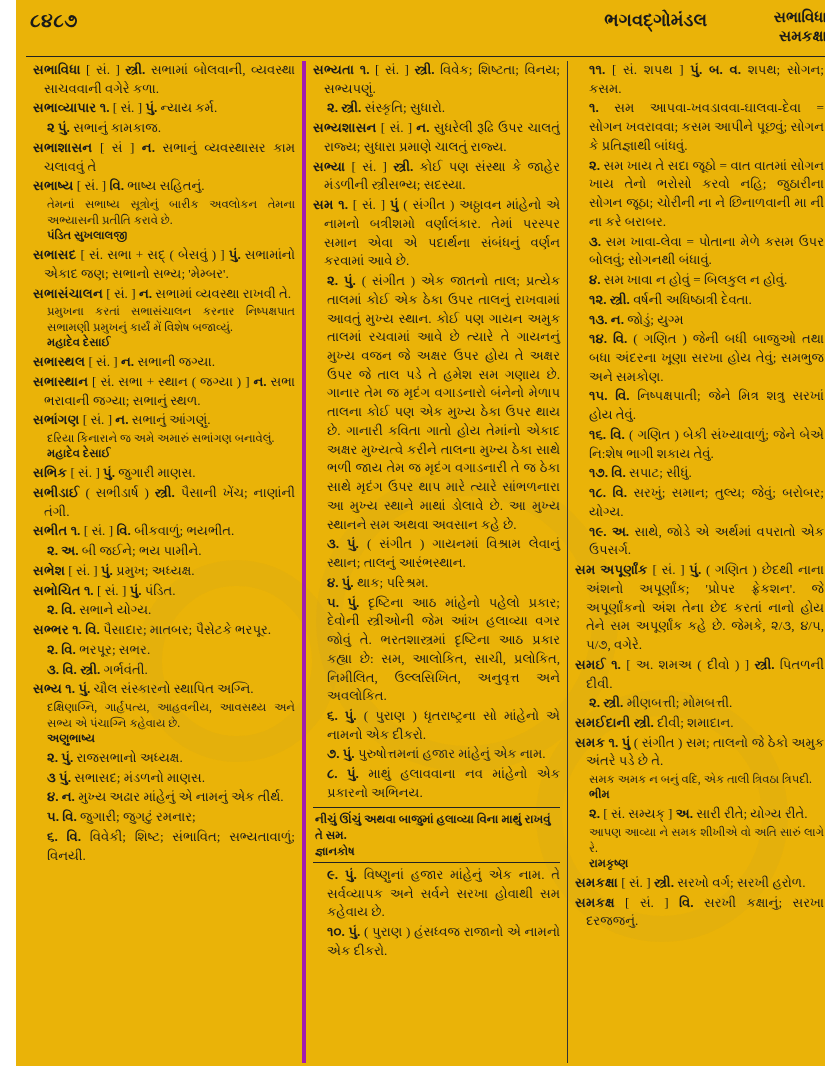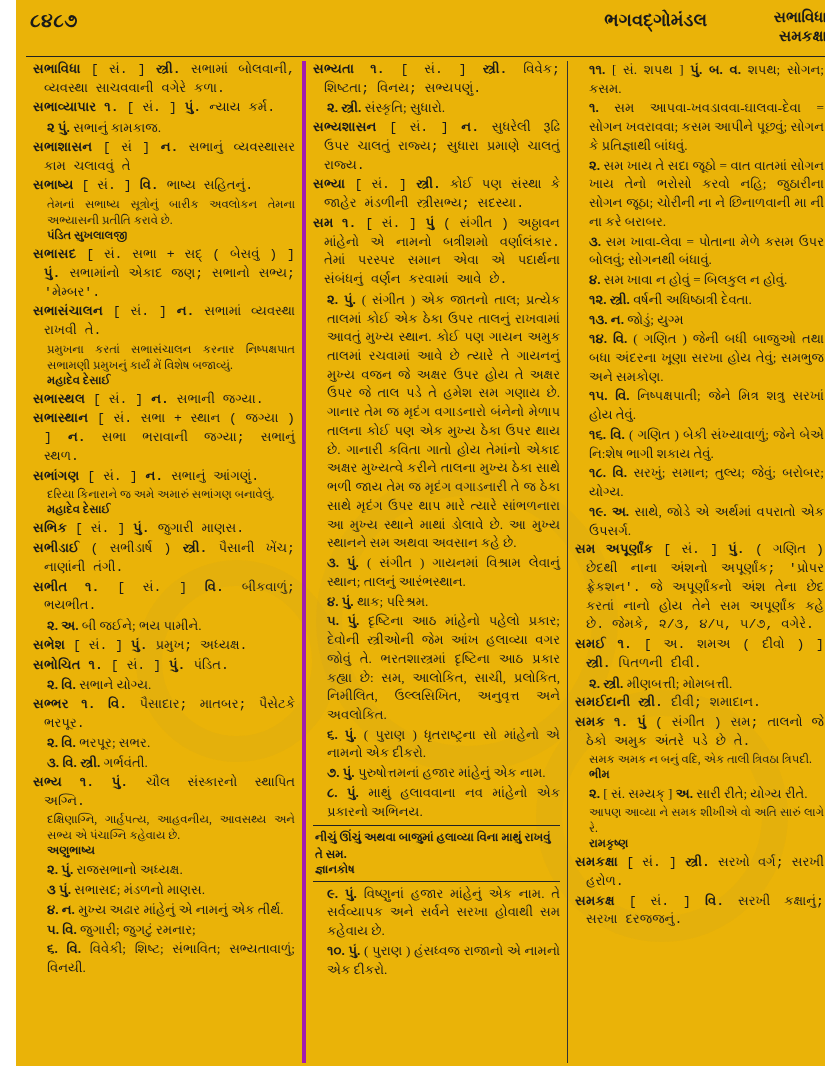--- a/index.html
+++ b/index.html
@@ -80,21 +80,20 @@
 
   
   .entry {
     margin: 0 0 1px 0;
     font-size: 13.2px;
     line-height: 1.42;
     text-align: justify;
     text-indent: 0;
     padding-left: 11px;
     text-indent: -11px;
-    font-family: Liberation Mono, monospace;
   }
   .sense {
     margin: 0 0 1px 0;
     font-size: 13.2px;
     line-height: 1.42;
     text-align: justify;
     padding-left: 14px;
     text-indent: 0;
   }
   .hw {
@@ -215,20 +214,21 @@
         <p class="sense"><span class="bold">૧૧.</span> <span class="etym">[ સં. શપથ ]</span> <span class="bold">પું. બ. વ.</span> <span>શપથ; સોગન; કસમ.</span></p>
         <p class="sense"><span class="bold">૧.</span> <span>સમ આપવા-ખવડાવવા-ઘાલવા-દેવા = સોગન ખવરાવવા; કસમ આપીને પૂછવું; સોગન કે પ્રતિજ્ઞાથી બાંધવું.</span></p>
         <p class="sense"><span class="bold">૨.</span> <span>સમ ખાય તે સદા જૂઠો = વાત વાતમાં સોગન ખાય તેનો ભરોસો કરવો નહિ; જુઠારીના સોગન જૂઠા; ચોરીની ના ને છિનાળવાની મા ની ના કરે બરાબર.</span></p>
         <p class="sense"><span class="bold">૩.</span> <span>સમ ખાવા-લેવા = પોતાના મેળે કસમ ઉપર બોલવું; સોગનથી બંધાવું.</span></p>
         <p class="sense"><span class="bold">૪.</span> <span>સમ ખાવા ન હોવું = બિલકુલ ન હોવું.</span></p>
         <p class="sense"><span class="bold">૧૨.</span> <span class="bold">સ્ત્રી.</span> <span>વર્ષની અધિષ્ઠાત્રી દેવતા.</span></p>
         <p class="sense"><span class="bold">૧૩.</span> <span class="bold">ન.</span> <span>જોડું; યુગ્મ</span></p>
         <p class="sense"><span class="bold">૧૪.</span> <span class="bold">વિ.</span> <span>( ગણિત ) જેની બધી બાજુઓ તથા બધા અંદરના ખૂણા સરખા હોય તેવું; સમભુજ અને સમકોણ.</span></p>
         <p class="sense"><span class="bold">૧૫.</span> <span class="bold">વિ.</span> <span>નિષ્પક્ષપાતી; જેને મિત્ર શત્રુ સરખાં હોય તેવું.</span></p>
         <p class="sense"><span class="bold">૧૬.</span> <span class="bold">વિ.</span> <span>( ગણિત ) બેકી સંખ્યાવાળું; જેને બેએ નિ:શેષ ભાગી શકાય તેવું.</span></p>
+        <p class="sense"><span class="bold">૧૭.</span> <span class="bold">વિ.</span> <span>સપાટ; સીધું.</span></p>
         <p class="sense"><span class="bold">૧૮.</span> <span class="bold">વિ.</span> <span>સરખું; સમાન; તુલ્ય; જેવું; બરોબર; યોગ્ય.</span></p>
         <p class="sense"><span class="bold">૧૯.</span> <span class="bold">અ.</span> <span>સાથે, જોડે એ અર્થમાં વપરાતો એક ઉપસર્ગ.</span></p>
         <p class="entry"><span class="hw">સમ અપૂર્ણાંક</span> <span class="etym">[ સં. ]</span> <span class="bold">પું.</span> <span>( ગણિત ) છેદથી નાના અંશનો અપૂર્ણાંક; 'પ્રોપર ફ્રેકશન'. જે અપૂર્ણાંકનો અંશ તેના છેદ કરતાં નાનો હોય તેને સમ અપૂર્ણાંક કહે છે. જેમકે, ૨/૩, ૪/૫, ૫/૭, વગેરે.</span></p>
         <p class="entry"><span class="hw">સમઈ</span> <span class="bold">૧.</span> <span class="etym">[ અ. શમઅ ( દીવો ) ]</span> <span class="bold">સ્ત્રી.</span> <span>પિતળની દીવી.</span></p>
         <p class="sense"><span class="bold">૨.</span> <span class="bold">સ્ત્રી.</span> <span>મીણબત્તી; મોમબત્તી.</span></p>
         <p class="entry"><span class="hw">સમઈદાની</span> <span class="bold">સ્ત્રી.</span> <span>દીવી; શમાદાન.</span></p>
         <p class="entry"><span class="hw">સમક</span> <span class="bold">૧.</span> <span class="bold">પું</span> <span>( સંગીત ) સમ; તાલનો જે ઠેકો અમુક અંતરે પડે છે તે.</span></p>
         <p class="quote clearfix"><span>સમક અમક ન બનું વદિ, એક તાલી ત્રિવઠા ત્રિપદી.</span><span class="attrib">ભીમ</span></p>
         <p class="sense"><span class="bold">૨.</span> <span class="etym">[ સં. સમ્યક્ ]</span> <span class="bold">અ.</span> <span>સારી રીતે; યોગ્ય રીતે.</span></p>
         <p class="quote clearfix"><span>આપણ આવ્યા ને સમક શીખીએ વો અતિ સારું લાગે રે.</span><span class="attrib">રામકૃષ્ણ</span></p>

